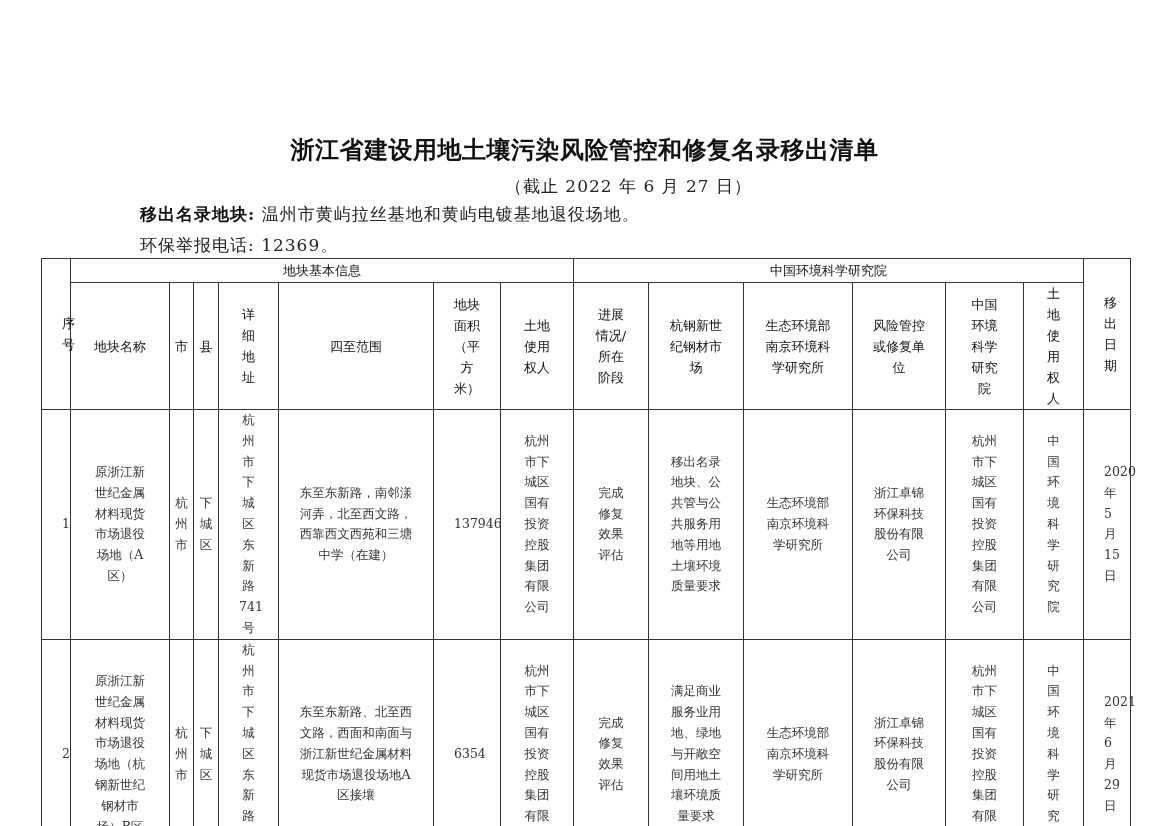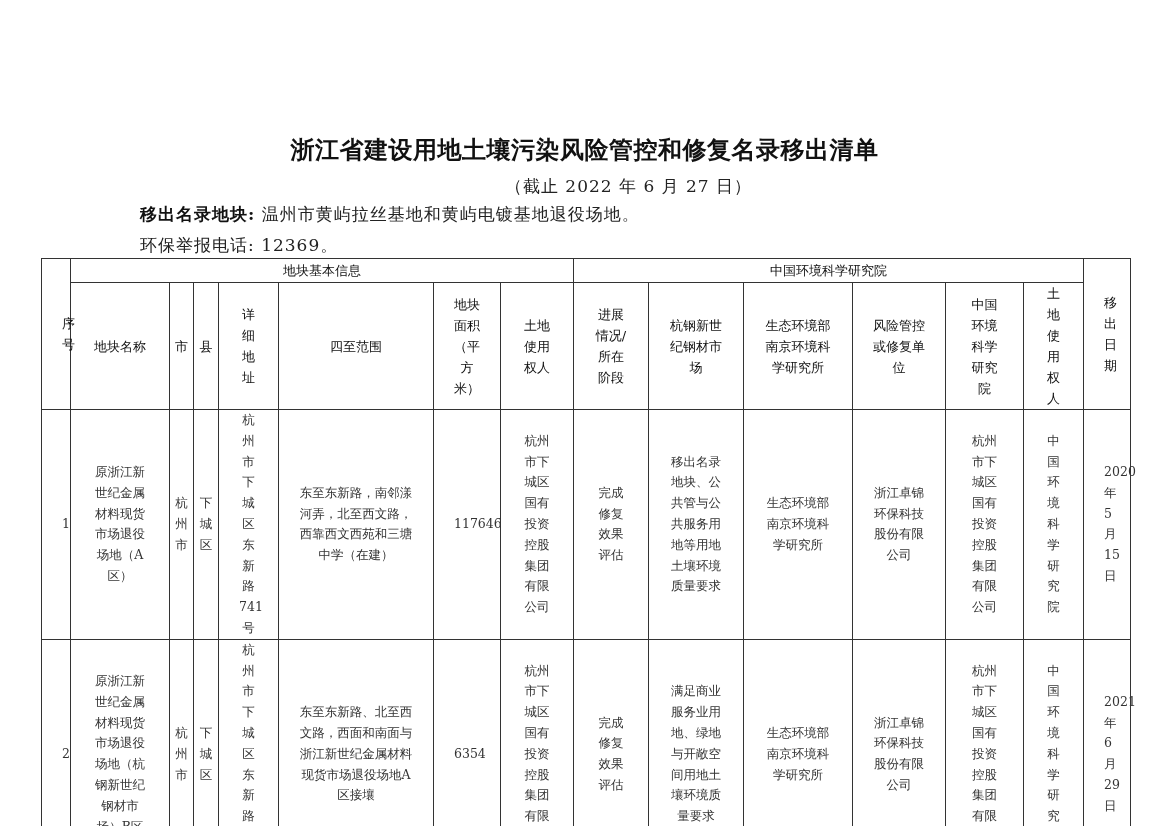--- a/index.html
+++ b/index.html
@@ -78,21 +78,21 @@
     </tr>
   </thead>
   <tbody>
     <tr class="r1">
       <td>1</td>
       <td>原浙江新世纪金属材料现货市场退役场地（A区）</td>
       <td class="narrow">杭州市</td>
       <td class="narrow">下城区</td>
       <td>杭州市下城区东新路741号</td>
       <td>东至东新路，南邻漾河弄，北至西文路，西靠西文西苑和三塘中学（在建）</td>
-      <td>117646</td>
+      <td>137946</td>
       <td>杭州市下城区国有投资控股集团有限公司</td>
       <td>完成修复效果评估</td>
       <td>移出名录地块、公共管与公共服务用地等用地土壤环境质量要求</td>
       <td>生态环境部南京环境科学研究所</td>
       <td>浙江卓锦环保科技股份有限公司</td>
       <td>杭州市下城区国有投资控股集团有限公司</td>
       <td>中国环境科学研究院</td>
       <td>2020年5月15日</td>
     </tr>
     <tr class="r2">

